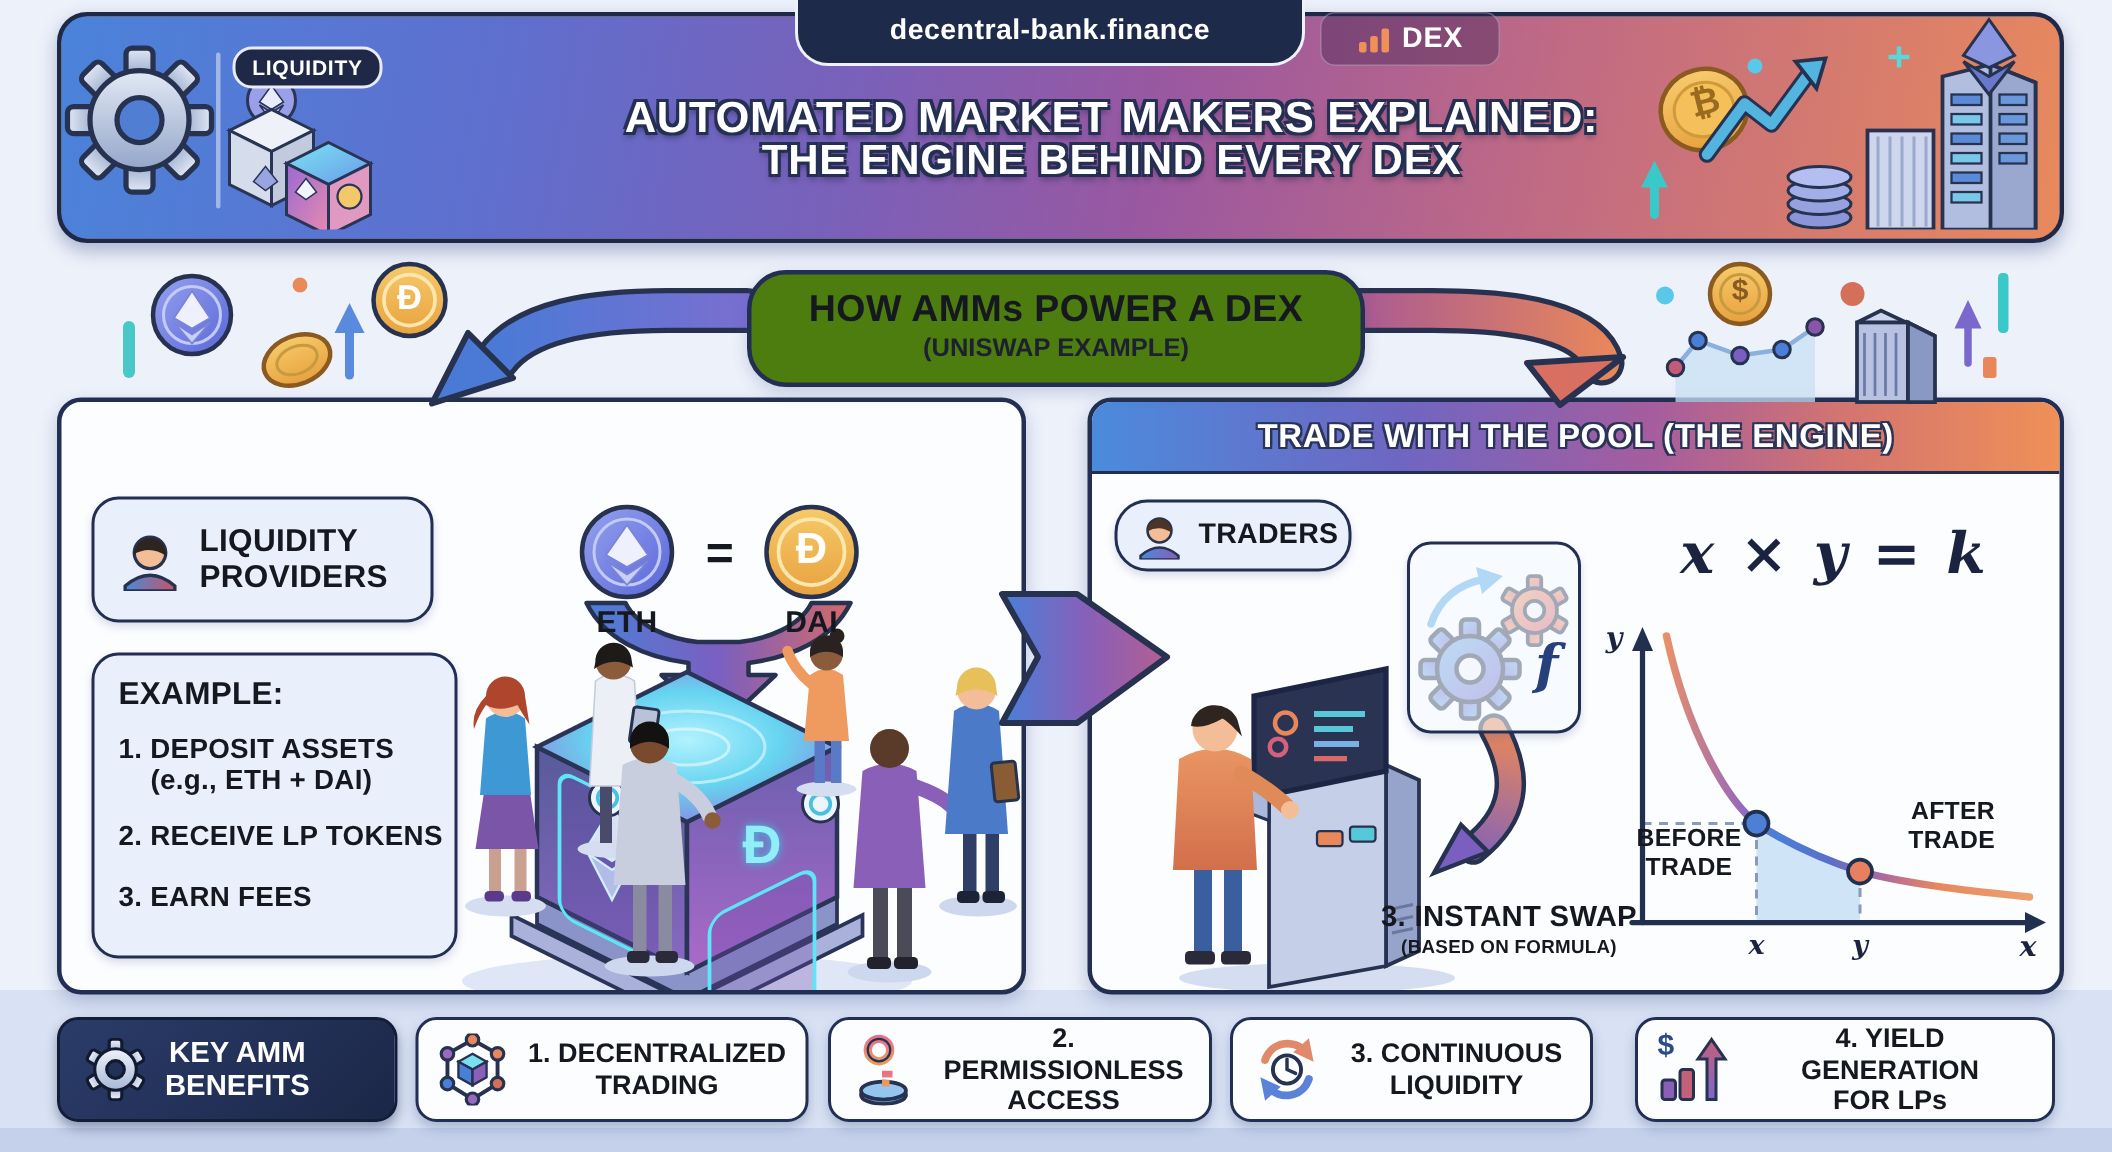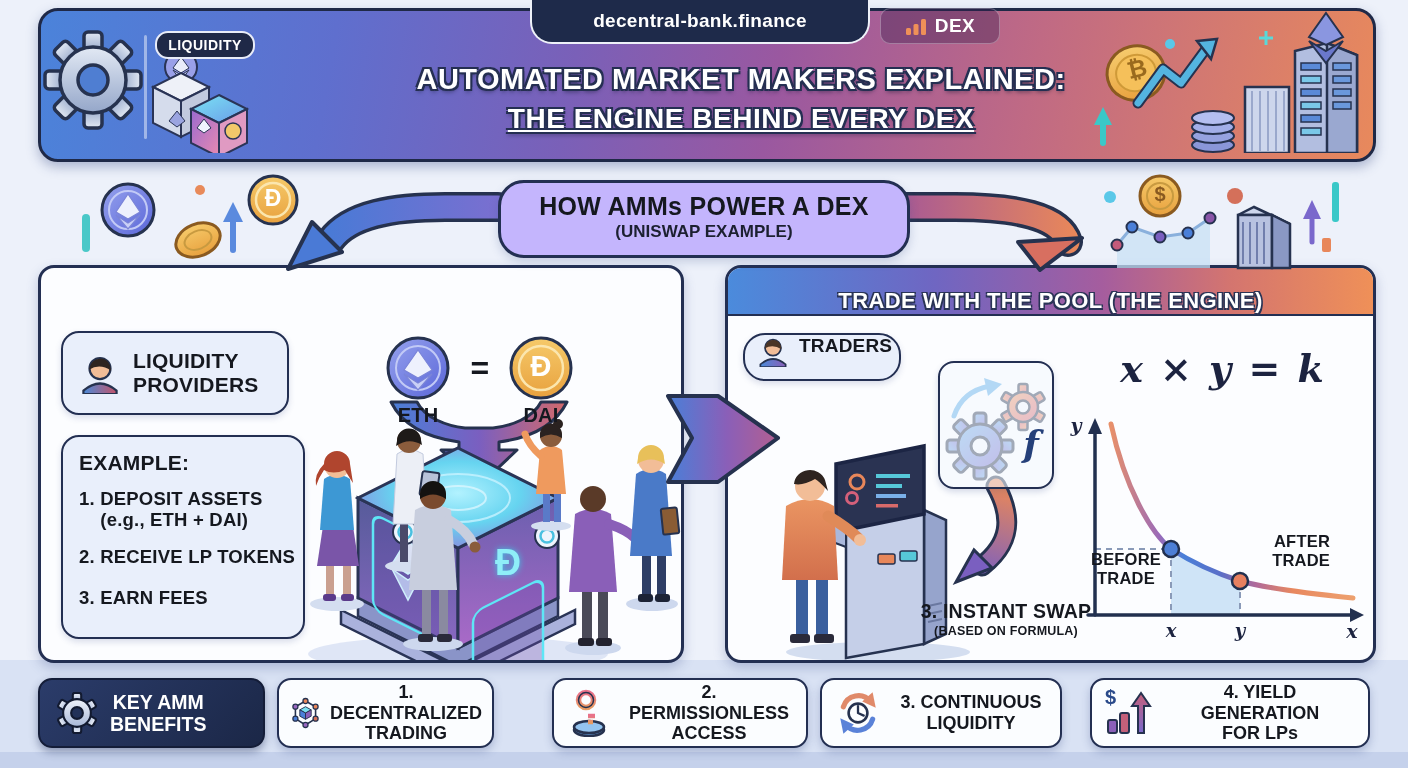--- a/index.html
+++ b/index.html
@@ -129,21 +129,21 @@
     </svg>
 
     <div class="abs" style="left:114px;top:20px;width:96px;height:24px;background:#1f2947;border:2px solid #e8ecf8;border-radius:13px;
                 display:flex;align-items:center;justify-content:center;color:#fff;font-size:14px;font-weight:800;letter-spacing:.5px;">
       <span>LIQUIDITY</span>
     </div>
 
     <div class="abs" style="left:1080px;top:44px;width:32px;text-align:center;font-size:24px;font-weight:800;color:#9a6a1e;transform:rotate(-14deg);">₿</div>
 
     <div class="abs outline-txt" style="left:260px;top:52px;width:880px;text-align:center;font-size:29px;font-weight:800;letter-spacing:.5px;">AUTOMATED MARKET MAKERS EXPLAINED:</div>
-    <div class="abs outline-txt" style="left:260px;top:92px;width:880px;text-align:center;font-size:28px;font-weight:800;letter-spacing:.5px;text-decoration:underline;">THE ENGINE BEHIND EVERY DEX</div>
+    <div class="abs outline-txt" style="left:260px;top:80px;width:880px;text-align:center;font-size:28px;font-weight:800;letter-spacing:.5px;">THE ENGINE BEHIND EVERY DEX</div>
   </div>
 
   <div class="abs" style="left:530px;top:0;width:336px;height:42px;background:#1e2a4a;border:2.5px solid #eef1f9;border-top:none;
               border-radius:0 0 22px 22px;display:flex;align-items:center;justify-content:center;">
     <span style="color:#fff;font-size:19px;font-weight:700;letter-spacing:.3px;">decentral-bank.finance</span>
   </div>
   <div class="abs" style="left:880px;top:8px;width:118px;height:34px;background:rgba(55,30,75,.38);border:1.5px solid rgba(255,255,255,.30);
               border-radius:10px;display:flex;align-items:center;justify-content:center;gap:8px;">
     <svg width="22" height="20" viewBox="0 0 22 20">
       <rect x="1" y="12" width="5" height="7" rx="1.5" fill="#ef9058"></rect>
@@ -317,21 +317,21 @@
 
       <div class="abs dark-txt" style="left:350px;top:90px;width:54px;text-align:center;font-size:20px;">ETH</div>
       <div class="abs dark-txt" style="left:420px;top:36px;width:38px;text-align:center;font-size:32px;font-weight:900;">=</div>
       <div class="abs dark-txt" style="left:473px;top:90px;width:54px;text-align:center;font-size:20px;">DAI</div>
       <div class="abs" style="left:482px;top:36px;width:36px;text-align:center;font-size:29px;font-weight:800;color:#fff;">Đ</div>
       <div class="abs" style="left:445px;top:228px;width:44px;text-align:center;font-size:36px;font-weight:800;color:#8feef8;text-shadow:0 0 6px #3ec8e8;">Đ</div>
     </div>
   </div>
 
   <div class="abs panel" style="left:725px;top:265px;width:645px;height:392px;">
-    <div class="panel-header soft-outline" style="font-size:22px;align-items:flex-end;">
+    <div class="panel-header soft-outline" style="font-size:22px;">
       <span>TRADE WITH THE POOL (THE ENGINE)</span>
     </div>
     <div class="abs" style="left:0;top:46px;width:645px;height:346px;">
 
       <svg class="abs" width="645" height="346" viewBox="0 0 645 346" style="left:0;top:0;">
         <defs>
           <linearGradient id="swapg" x1="268" y1="170" x2="240" y2="260" gradientUnits="userSpaceOnUse">
             <stop offset="0" stop-color="#e8875a"></stop>
               <stop offset="1" stop-color="#7a5fc0"></stop>
           </linearGradient>
@@ -432,21 +432,21 @@
           <path d="M367,301 V116" stroke="#22304f" stroke-width="3.5" stroke-linecap="round"></path>
           <polygon points="367,104 360,120 374,120" fill="#22304f"></polygon>
           <path d="M360,301 H624" stroke="#22304f" stroke-width="3.5" stroke-linecap="round"></path>
           <polygon points="636,301 622,294 622,308" fill="#22304f"></polygon>
           <path d="M383,110 C397,174 423,219 443,235 C465,249 490,260 512,267 C545,276 595,281 625,284" fill="none" stroke="url(#curveg)" stroke-width="5" stroke-linecap="round"></path>
           <circle cx="443" cy="235" r="8" fill="#4d7fd6" stroke="#22304f" stroke-width="2.5"></circle>
           <circle cx="512" cy="267" r="8" fill="#e8805f" stroke="#22304f" stroke-width="2.5"></circle>
         </g>
       </svg>
 
-      <div class="abs info-box" style="left:15px;top:19px;width:158px;height:48px;border-radius:22px;display:flex;gap:10px;padding-left:12px;box-sizing:border-box;">
+      <div class="abs info-box" style="left:15px;top:19px;width:158px;height:48px;border-radius:22px;display:flex;align-items:center;gap:10px;padding-left:12px;box-sizing:border-box;">
         <svg width="32" height="32" viewBox="0 0 38 38">
           <defs>
               <linearGradient id="avg2" x1="0" y1="0" x2="1" y2="0">
             <stop offset="0" stop-color="#4a8ad8"></stop>
                 <stop offset="1" stop-color="#8a5fb8"></stop>
               </linearGradient>
             </defs>
           <path d="M4,35 Q19,22 34,35 L34,38 L4,38 Z" fill="url(#avg2)" stroke="#26324f" stroke-width="2"></path>
           <circle cx="19" cy="15" r="9.5" fill="#f2bd97" stroke="#26324f" stroke-width="2"></circle>
           <path d="M10,13 a9.5,9.5 0 0 1 18,-1 l1,5 q-10,-7 -20,-1 Z" fill="#4a3526"></path>
@@ -559,21 +559,21 @@
       <path d="M1312,242 V216" stroke="#7a68cc" stroke-width="5" stroke-linecap="round"></path>
       <polygon points="1312,200 1303,219 1321,219" fill="#7a68cc"></polygon>
     </g>
     <rect x="1332" y="182" width="7" height="40" rx="3" fill="#3ac8c8"></rect>
     <rect x="1322" y="238" width="9" height="14" rx="2" fill="#e8875a"></rect>
   </svg>
 
   <div class="abs" style="left:258px;top:185px;width:30px;text-align:center;font-size:23px;font-weight:800;color:#fff;">Đ</div>
   <div class="abs" style="left:1148px;top:183px;width:24px;text-align:center;font-size:20px;font-weight:800;color:#8a5a20;">$</div>
 
-  <div class="abs" style="left:498px;top:180px;width:406px;height:72px;background:#c4b5fd;border:3px solid #232f52;border-radius:26px;
+  <div class="abs" style="left:498px;top:180px;width:406px;height:72px;background:#4d7c0f;border:3px solid #232f52;border-radius:26px;
               box-shadow:0 4px 10px rgba(60,80,140,.22);text-align:center;">
     <div style="margin-top:9px;font-size:25px;font-weight:800;color:#15181f;letter-spacing:.3px;">HOW AMMs POWER A DEX</div>
     <div style="margin-top:1px;font-size:17px;font-weight:600;color:#1c2030;">(UNISWAP EXAMPLE)</div>
   </div>
 
   <div class="abs" style="left:38px;top:678px;width:227px;height:70px;border-radius:14px;border:2.5px solid #141d38;
               background:linear-gradient(135deg,#2b3c6a,#1b2747);box-shadow:0 4px 8px rgba(40,55,100,.45);
               display:flex;align-items:center;gap:12px;padding-left:16px;box-sizing:border-box;">
     <svg width="42" height="42" viewBox="0 0 100 100">
       <defs>
@@ -592,21 +592,21 @@
           <rect x="-10" y="-48" width="20" height="20" rx="5" transform="rotate(300)"></rect>
         </g>
         <circle r="33" fill="url(#silv2)"></circle>
         <circle r="14" fill="#223158"></circle>
       </g>
     </svg>
     <div class="ml" style="color:#fff;font-size:19.5px;font-weight:800;line-height:1.15;text-align:center;">KEY AMM
 BENEFITS</div>
   </div>
 
-  <div class="abs benefit-card" style="left:277px;top:678px;width:217px;height:70px;box-sizing:border-box;">
+  <div class="abs benefit-card" style="left:277px;top:678px;width:262px;height:70px;box-sizing:border-box;">
     <svg width="48" height="48" viewBox="0 0 46 46">
       <polygon points="23,4 39,13 39,32 23,42 7,32 7,13" fill="none" stroke="#26324f" stroke-width="2.5"></polygon>
       <polygon points="23,13 32,18 23,23 14,18" fill="#7ae0f0" stroke="#26324f" stroke-width="1.5"></polygon>
       <polygon points="14,18 23,23 23,33 14,28" fill="#4a7fd8" stroke="#26324f" stroke-width="1.5"></polygon>
       <polygon points="23,23 32,18 32,28 23,33" fill="#8a5fb8" stroke="#26324f" stroke-width="1.5"></polygon>
       <circle cx="23" cy="4" r="4" fill="#e8875a" stroke="#26324f" stroke-width="2"></circle>
       <circle cx="39" cy="13" r="4" fill="#e8875a" stroke="#26324f" stroke-width="2"></circle>
       <circle cx="39" cy="32" r="4" fill="#d4705a" stroke="#26324f" stroke-width="2"></circle>
       <circle cx="23" cy="42" r="4" fill="#9a68c0" stroke="#26324f" stroke-width="2"></circle>
       <circle cx="7" cy="32" r="4" fill="#4a7fd8" stroke="#26324f" stroke-width="2"></circle>

